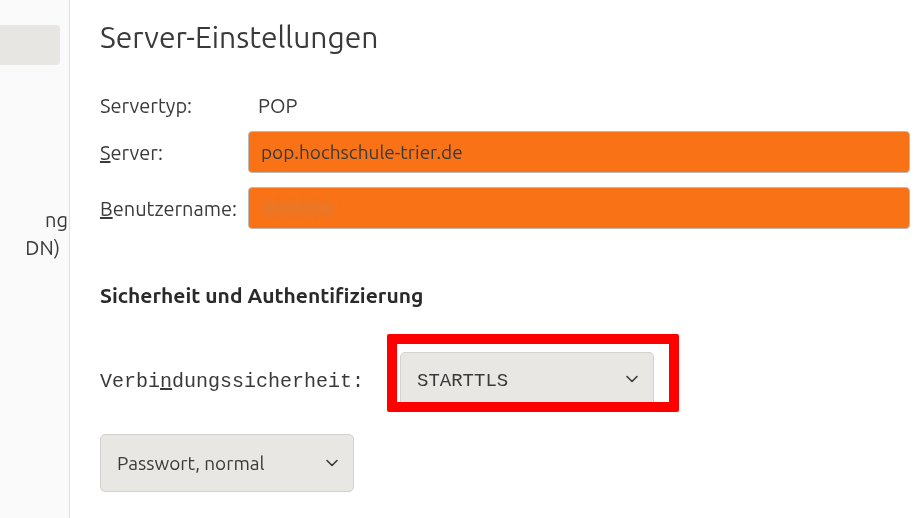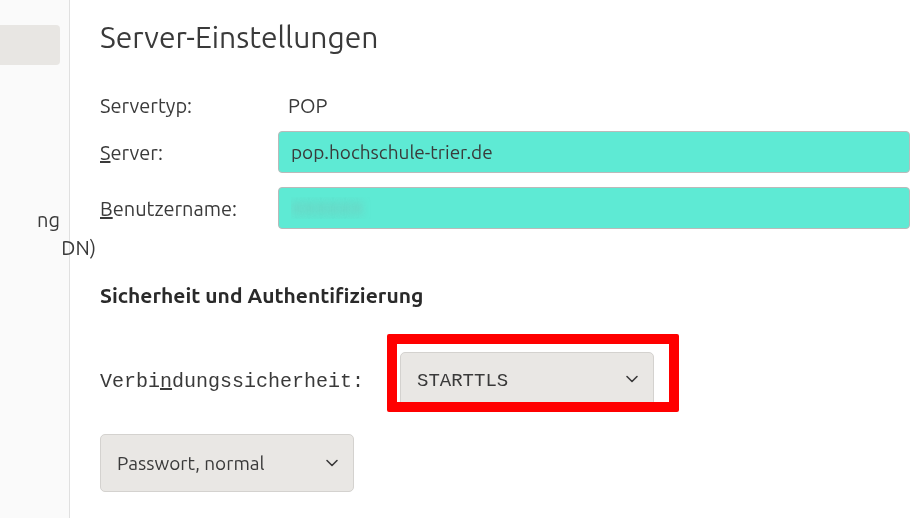--- a/index.html
+++ b/index.html
@@ -29,74 +29,72 @@
       position: absolute;
       left: -20px;
       top: 25px;
       width: 80px;
       height: 40px;
       background: #e8e6e3;
       border-radius: 4px;
     }
     .sidebar-text-1 {
       position: absolute;
-      left: 0;
+      left: 8px;
       top: 208px;
       width: 60px;
       text-align: right;
       font-size: 20px;
       color: #3a3a3a;
     }
     .sidebar-text-2 {
       position: absolute;
       left: 0;
       top: 236px;
       width: 60px;
       text-align: right;
       font-size: 20px;
       color: #3a3a3a;
-      margin-left: 36px;
     }
     .content {
       position: absolute;
       left: 100px;
       top: 20px;
       right: 10px;
     }
     .page-title {
       font-size: 30px;
       font-weight: 400;
       color: #3a3a3a;
       margin-bottom: 40px;
     }
     .form-row {
       display: flex;
       align-items: center;
       margin-bottom: 14px;
-      gap: 30px;
     }
     .form-label {
       width: 148px;
       font-size: 20px;
       color: #3a3a3a;
     }
     .form-value-static {
       font-size: 20px;
       color: #3a3a3a;
       padding-left: 10px;
     }
     .form-input {
       flex: 1;
       height: 42px;
       border: 1px solid #bababa;
       border-radius: 4px;
       padding: 1px 12px;
       font-size: 19px;
       font-family: inherit;
-      background: #5eead4;
+      background: #f97316;
       color: #3a3a3a;
     }
     .form-input.blurred {
       color: transparent;
       text-shadow: 0 0 8px rgba(150,150,150,0.6);
     }
     .section-heading {
       font-size: 21px;
       font-weight: 700;
       color: #2a2a2a;

